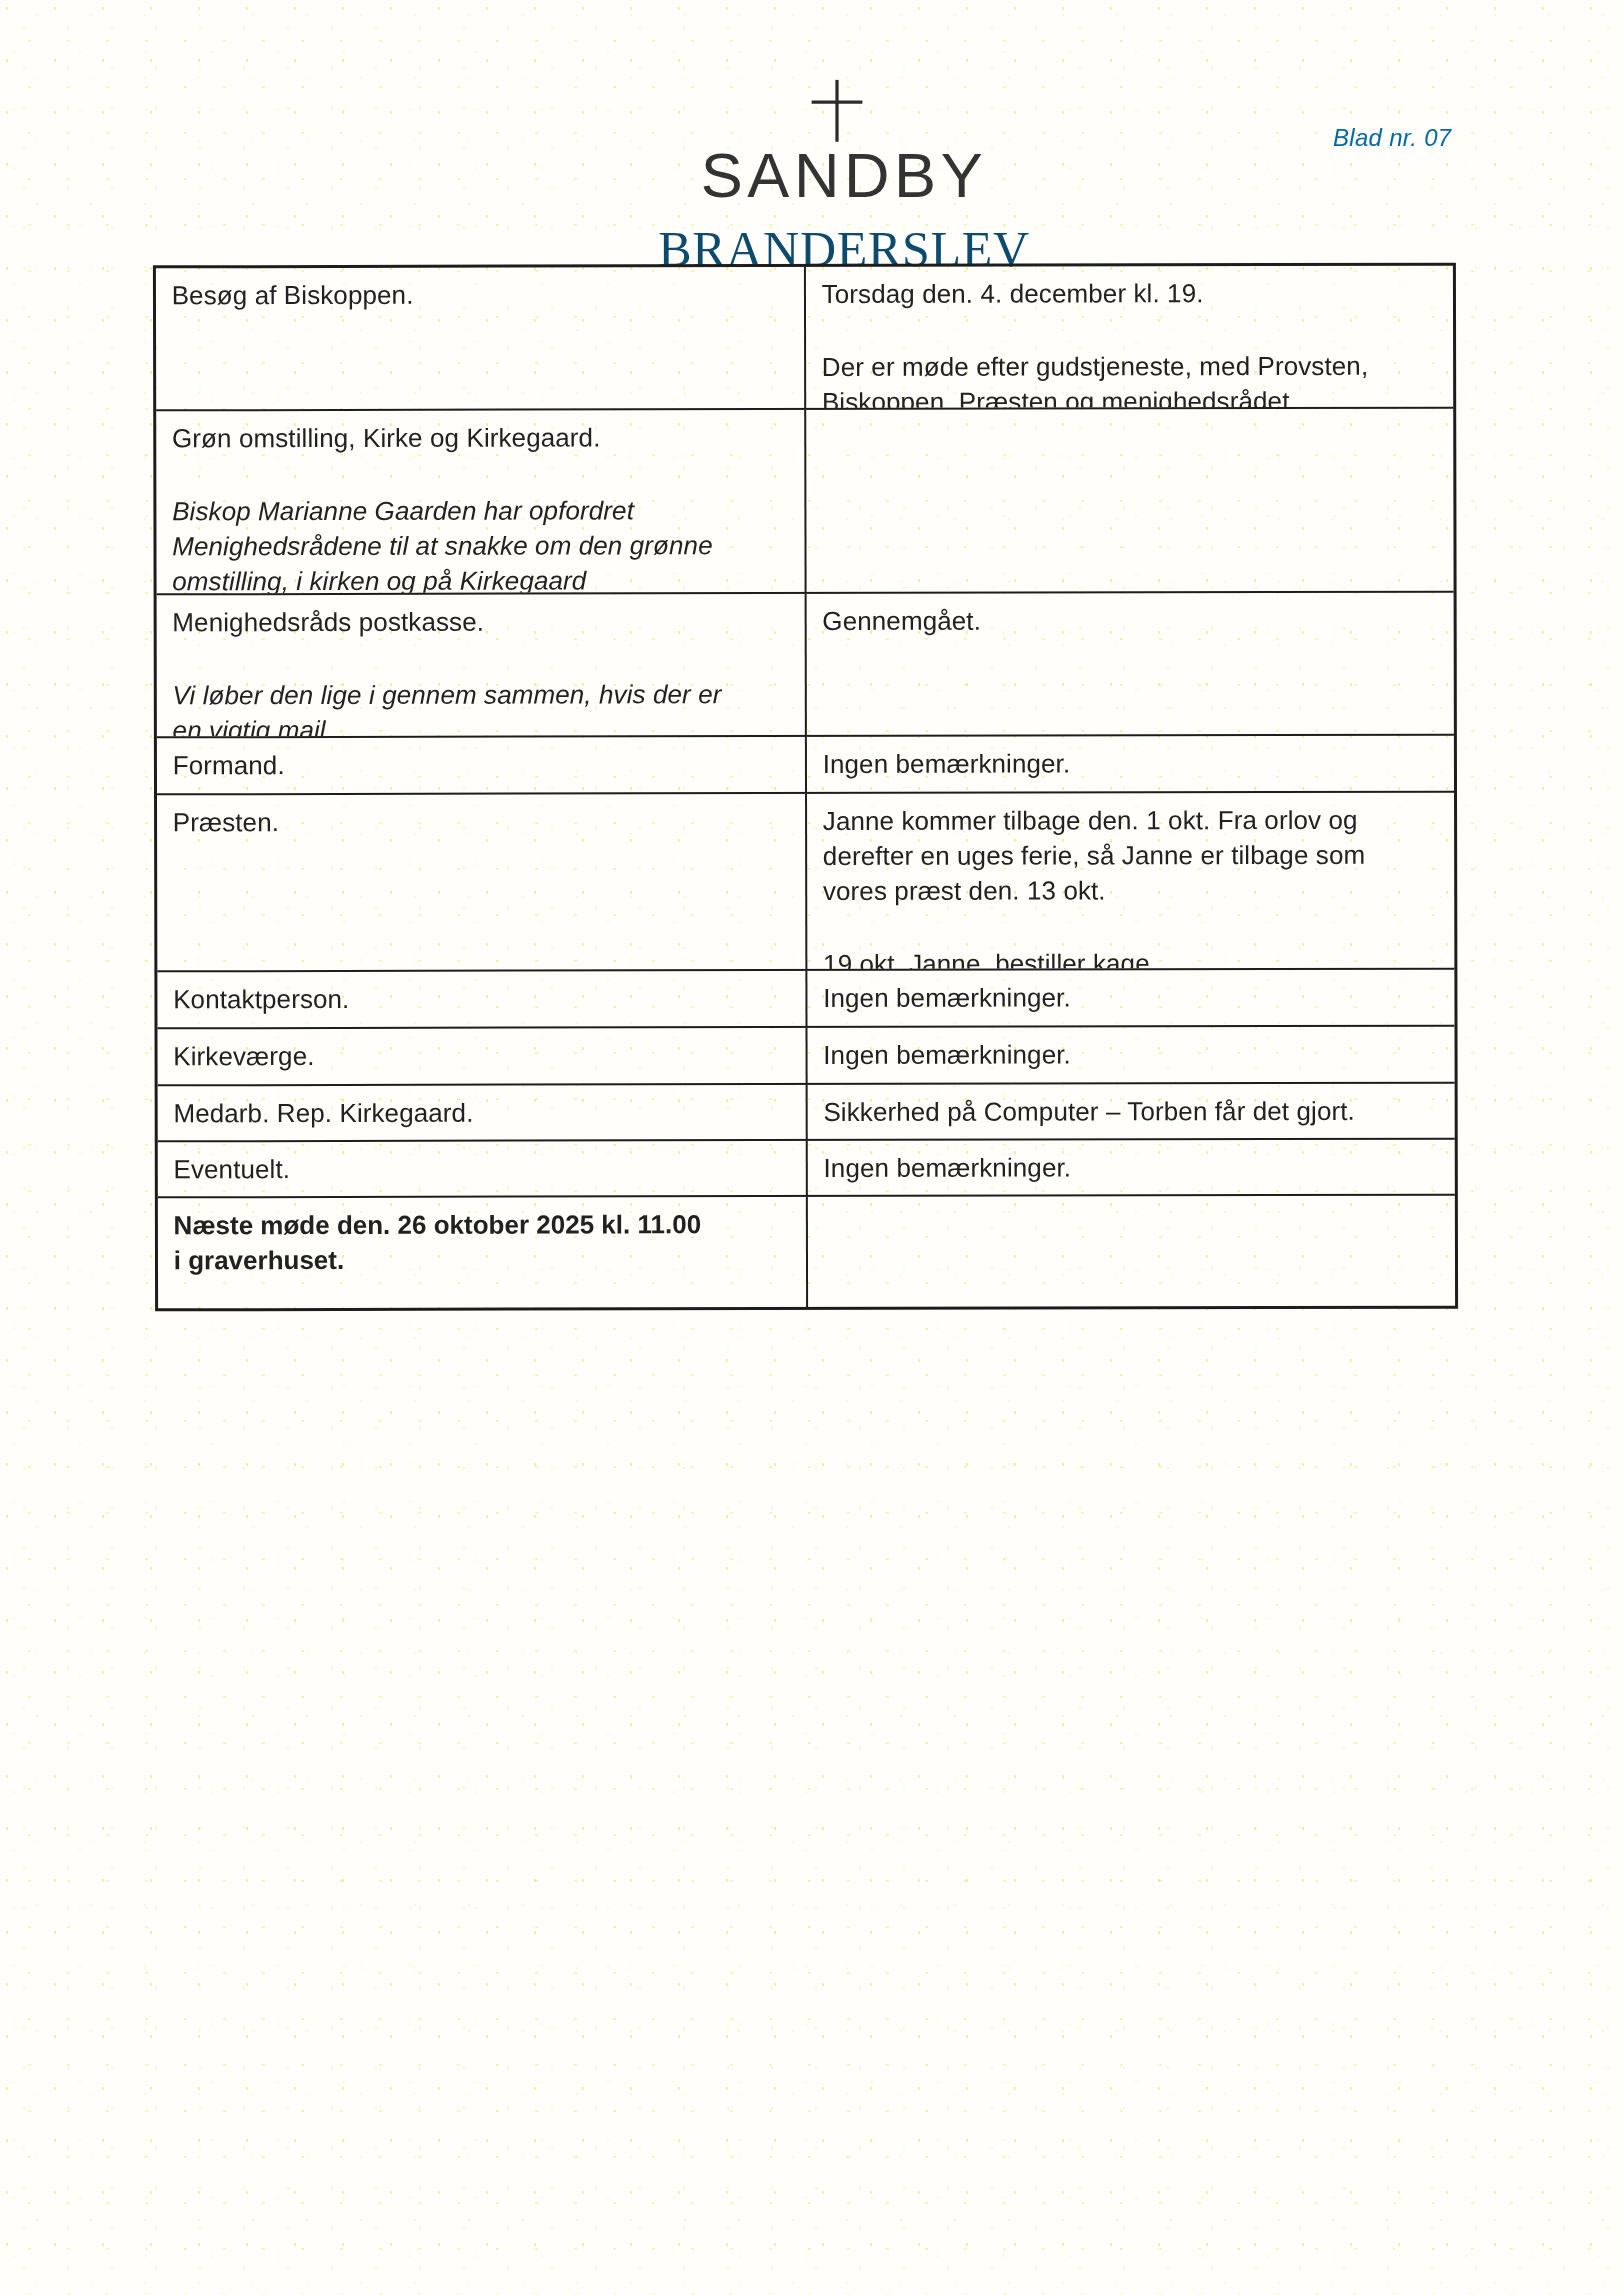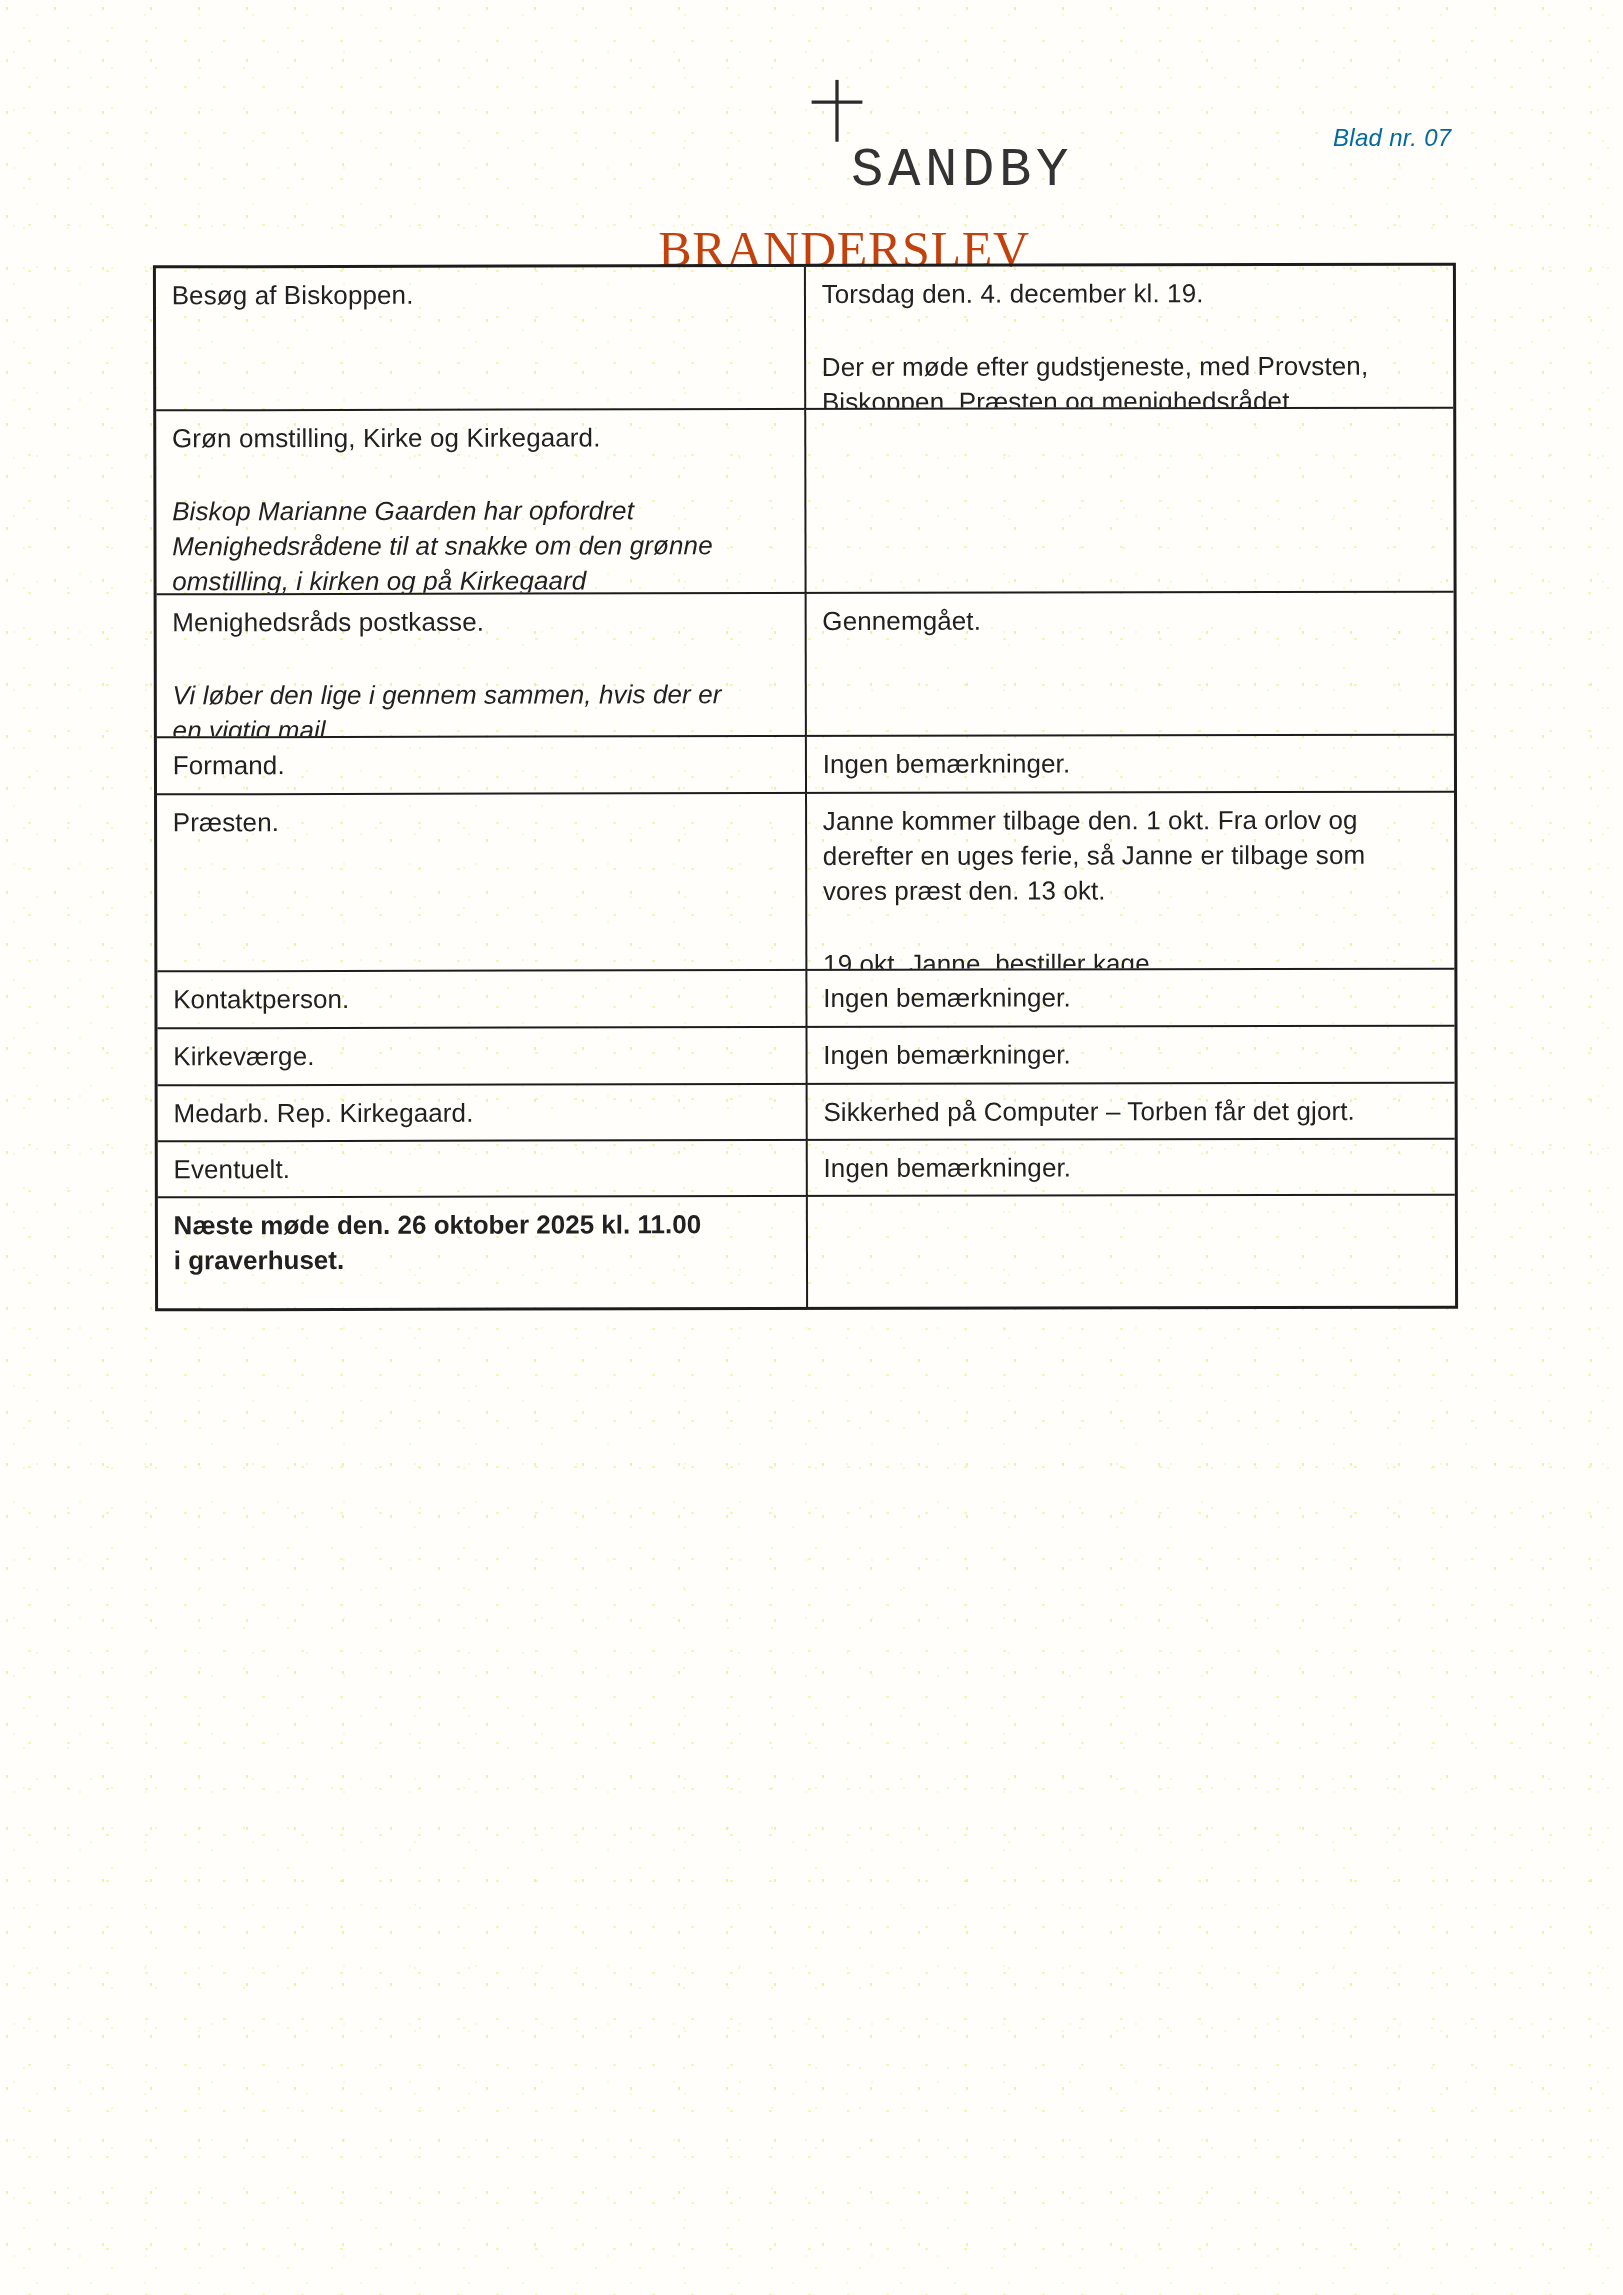--- a/index.html
+++ b/index.html
@@ -43,38 +43,38 @@
     font-size: 24px;
     font-style: italic;
     letter-spacing: 0.3px;
     color: #0369a1;
   }
   .doc-title {
     position: absolute;
     left: 615px;
     top: 144px;
     width: 458px;
-    text-align: right;
-    font-family: Liberation Mono, monospace;
-    font-size: 54px;
+    text-align: center;
+    font-family: Liberation Sans, sans-serif;
+    font-size: 63px;
     line-height: 1;
     letter-spacing: 4.6px;
     color: #333333;
   }
   .doc-subtitle {
     position: absolute;
     left: 615px;
     top: 224px;
     width: 458px;
     text-align: center;
     font-family: "Liberation Serif", serif;
     font-size: 50px;
     line-height: 1;
     letter-spacing: 0.7px;
-    color: #c2410c;
+    color: #0c4a6e;
   }
 
   
   .minutes {
     position: absolute;
     left: 154px;
     top: 264px;
     width: 1303px;
     border: 3.3px solid #1d1d1d;
     box-sizing: border-box;

